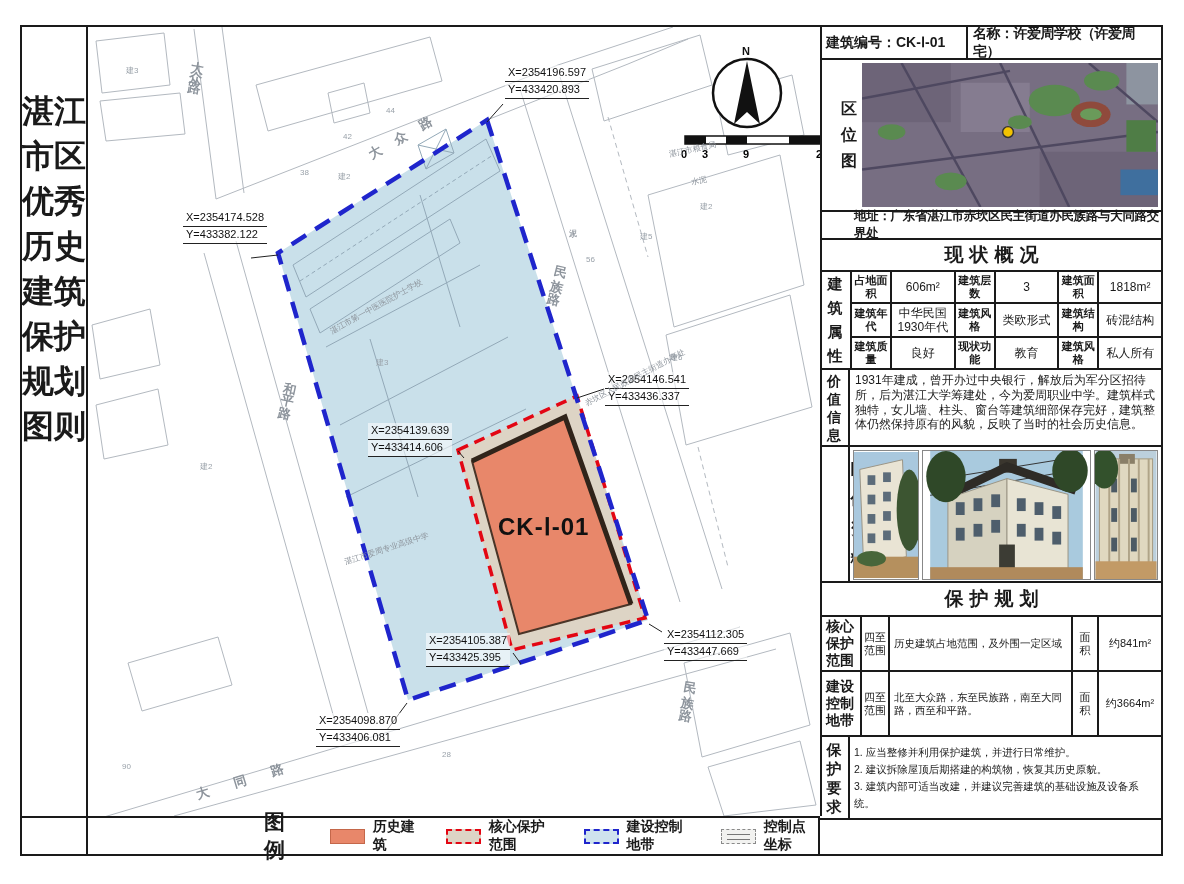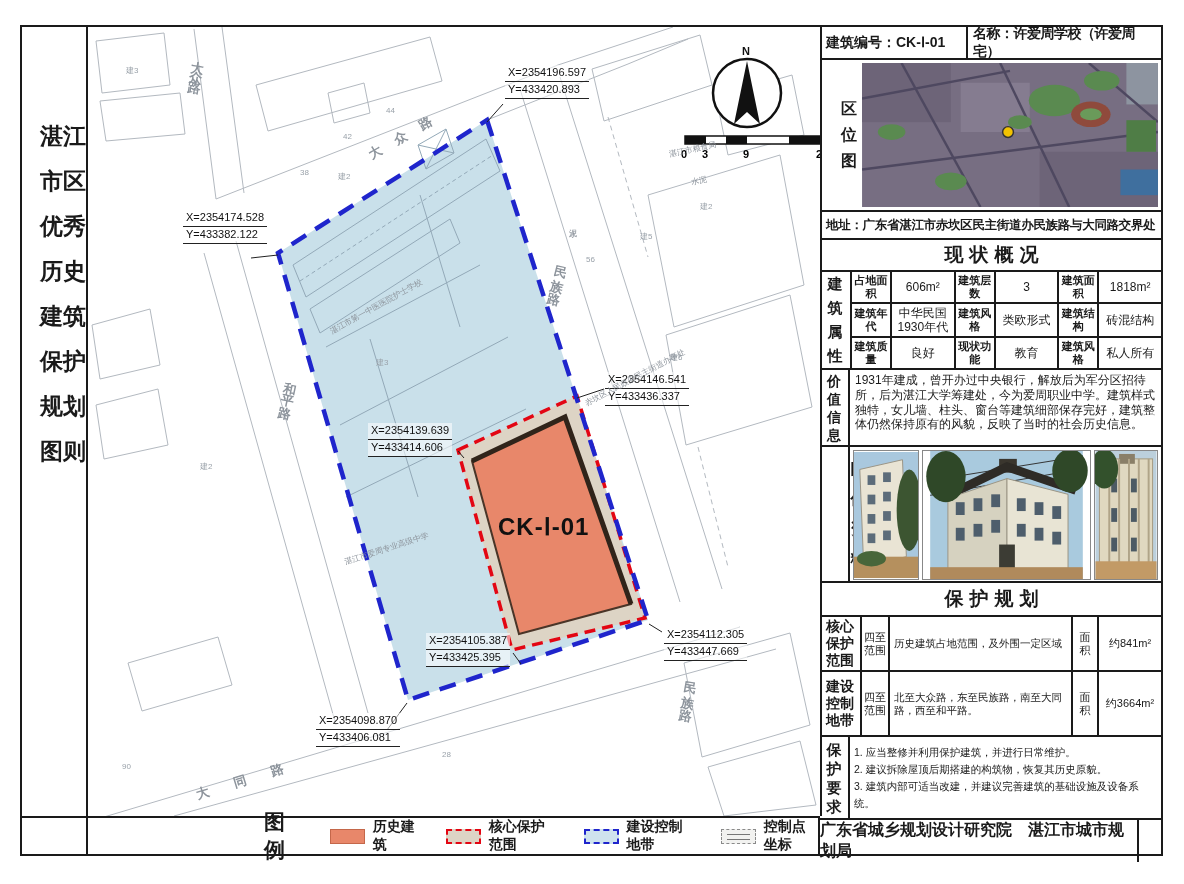--- a/index.html
+++ b/index.html
@@ -1,21 +1,21 @@
 <!DOCTYPE html>
 <html><head>
 <meta charset="utf-8">
 <style>
   html,body{margin:0;padding:0;background:#fff;}
   body{width:1184px;height:884px;position:relative;font-family:"Liberation Sans",sans-serif;color:#1a1a1a;overflow:hidden;}
   .sheet{position:absolute;left:20px;top:25px;width:1143px;height:831px;border:2px solid #1a1a1a;box-sizing:border-box;background:#fff;}
   
   .title-col{position:absolute;left:0;top:0;width:66px;height:100%;border-right:2px solid #1a1a1a;box-sizing:border-box;}
   .title-col .subline{position:absolute;left:0;right:0;top:789px;border-top:2px solid #1a1a1a;}
-  .vtitle{position:absolute;left:0;top:62px;width:64px;text-align:right;font-family:"DejaVu Serif","Liberation Serif",serif;font-weight:700;font-size:23px;line-height:45px;word-break:break-all;margin-top:24px;}
+  .vtitle{position:absolute;left:0;top:62px;width:64px;text-align:center;font-family:"DejaVu Serif","Liberation Serif",serif;font-weight:700;font-size:32px;line-height:45px;word-break:break-all;}
   
   .map-area{position:absolute;left:66px;top:0;width:732px;height:789px;border-right:2px solid #1a1a1a;box-sizing:content-box;background:#fff;overflow:hidden;}
   .map-area svg{position:absolute;left:0;top:0;}
   .coord{position:absolute;font-size:11px;line-height:15px;color:#111;white-space:nowrap;}
   .coord span{display:block;border-bottom:1.3px solid #222;padding:0 3px 1px 3px;background:rgba(255,255,255,.55);}
   .street{position:absolute;color:#8d949c;font-size:13px;font-weight:600;}
   .vert{writing-mode:vertical-rl;text-orientation:upright;}
   .place{position:absolute;color:#8d949c;font-size:8px;white-space:nowrap;transform-origin:left top;}
   
   .legend-row{position:absolute;left:66px;top:789px;width:732px;height:38px;border-top:2px solid #1a1a1a;border-right:2px solid #1a1a1a;box-sizing:border-box;display:flex;align-items:center;}
@@ -254,21 +254,21 @@
           </g>
           <rect x="268" y="58" width="30" height="32" fill="#4f7d46"></rect>
           <ellipse cx="232" cy="52" rx="20" ry="13" fill="#8f4a3c"></ellipse>
           <ellipse cx="232" cy="52" rx="11" ry="6" fill="#6a9a5a"></ellipse>
           <rect x="262" y="108" width="38" height="26" fill="#3f6f9e"></rect>
           <circle cx="148" cy="70" r="5.5" fill="#f2c200" stroke="#333" stroke-width="1.5"></circle>
         </svg>
       </div>
     </div>
 
-    <div class="prow" style="height:28px;align-items:center;">
+    <div class="prow" style="height:28px;align-items:center;padding-left:28px;">
       <div class="pcell" style="flex:1;padding-left:6px;font-size:12.5px;font-weight:700;letter-spacing:-0.3px;">地址：广东省湛江市赤坎区民主街道办民族路与大同路交界处</div>
     </div>
 
     <div class="prow" style="height:32px;">
       <div class="ttl">现状概况</div>
     </div>
 
     <div class="prow" style="height:98px;">
       <div class="pcell lblv" style="width:30px;">
         <div style="width:1.1em;font-size:15px;line-height:24px;">建筑属性</div>
@@ -414,19 +414,15 @@
       <div class="pcell lblv bR" style="width:30px;">
         <div style="width:1.1em;font-size:15px;line-height:19px;">保护要求</div>
       </div>
       <div class="pcell" style="flex:1;display:flex;flex-direction:column;justify-content:center;padding:2px 4px;font-size:10.5px;line-height:17px;">
         <div>1. 应当整修并利用保护建筑，并进行日常维护。</div>
         <div>2. 建议拆除屋顶后期搭建的构筑物，恢复其历史原貌。</div>
         <div>3. 建筑内部可适当改建，并建议完善建筑的基础设施及设备系统。</div>
       </div>
     </div>
 
-    <div class="prow" style="flex:1;border-bottom:none;">
-      <div class="pcell bR" style="flex:1;display:flex;align-items:center;justify-content:center;font-size:16px;font-weight:700;">广东省城乡规划设计研究院　湛江市城市规划局</div>
-      <div class="pcell" style="width:22px;"></div>
-    </div>
 
   </div>
 </div>
 
 </body></html>

